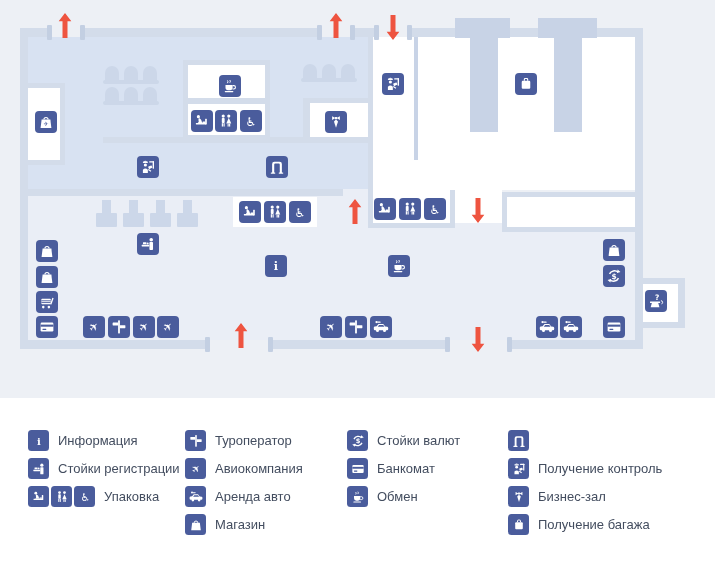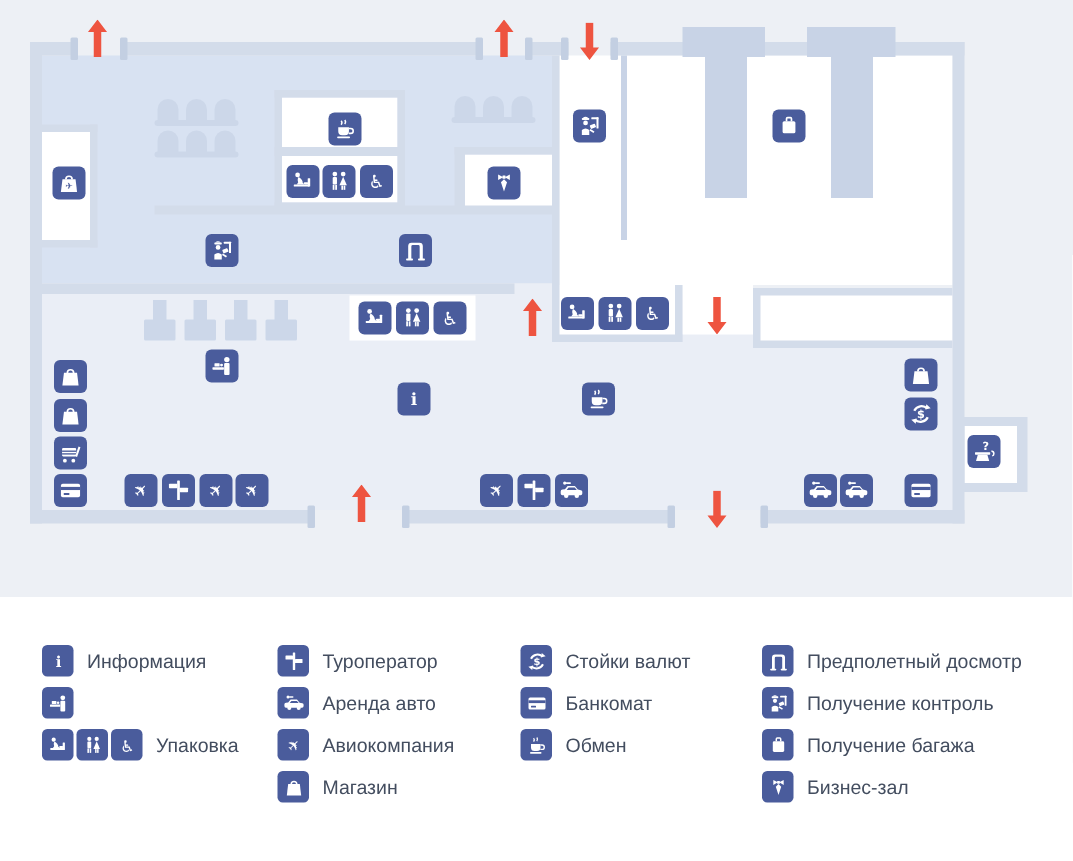--- a/index.html
+++ b/index.html
@@ -475,20 +475,21 @@
           <span class="lg-label">Информация</span>
         </div>
         <div class="lg-row">
           <span class="lg-icons">
             <span class="lg-icon">
               <svg viewBox="0 0 24 24">
                 <use href="#sym-registration" xlink:href="#sym-registration"></use>
               </svg>
             </span>
           </span>
+          <span class="lg-label">Стойки регистрации</span>
         </div>
         <div class="lg-row">
           <span class="lg-icons">
             <span class="lg-icon">
               <svg viewBox="0 0 24 24">
                 <use href="#sym-baby" xlink:href="#sym-baby"></use>
               </svg>
             </span>
             <span class="lg-icon">
               <svg viewBox="0 0 24 24">
@@ -512,40 +513,40 @@
                 <use href="#sym-tourop" xlink:href="#sym-tourop"></use>
               </svg>
             </span>
           </span>
           <span class="lg-label">Туроператор</span>
         </div>
         <div class="lg-row">
           <span class="lg-icons">
             <span class="lg-icon">
               <svg viewBox="0 0 24 24">
+                <use href="#sym-plane" xlink:href="#sym-plane"></use>
+              </svg>
+            </span>
+          </span>
+          <span class="lg-label">Авиокомпания</span>
+        </div>
+        <div class="lg-row">
+          <span class="lg-icons">
+            <span class="lg-icon">
+              <svg viewBox="0 0 24 24">
                 <use href="#sym-car" xlink:href="#sym-car"></use>
               </svg>
             </span>
           </span>
           <span class="lg-label">Аренда авто</span>
         </div>
         <div class="lg-row">
           <span class="lg-icons">
             <span class="lg-icon">
               <svg viewBox="0 0 24 24">
-                <use href="#sym-plane" xlink:href="#sym-plane"></use>
-              </svg>
-            </span>
-          </span>
-          <span class="lg-label">Авиокомпания</span>
-        </div>
-        <div class="lg-row">
-          <span class="lg-icons">
-            <span class="lg-icon">
-              <svg viewBox="0 0 24 24">
                 <use href="#sym-shop" xlink:href="#sym-shop"></use>
               </svg>
             </span>
           </span>
           <span class="lg-label">Магазин</span>
         </div>
       </div>
     <div class="lg-col" id="legend-col-2" style="left:347px">
         <div class="lg-row">
           <span class="lg-icons">
@@ -580,47 +581,46 @@
       </div>
     <div class="lg-col" id="legend-col-3" style="left:508px">
         <div class="lg-row">
           <span class="lg-icons">
             <span class="lg-icon">
               <svg viewBox="0 0 24 24">
                 <use href="#sym-security" xlink:href="#sym-security"></use>
               </svg>
             </span>
           </span>
-          <span class="lg-label">Предполетный досмотр</span>
         </div>
         <div class="lg-row">
           <span class="lg-icons">
             <span class="lg-icon">
               <svg viewBox="0 0 24 24">
                 <use href="#sym-passport" xlink:href="#sym-passport"></use>
               </svg>
             </span>
           </span>
           <span class="lg-label">Получение контроль</span>
         </div>
         <div class="lg-row">
           <span class="lg-icons">
             <span class="lg-icon">
               <svg viewBox="0 0 24 24">
+                <use href="#sym-business" xlink:href="#sym-business"></use>
+              </svg>
+            </span>
+          </span>
+          <span class="lg-label">Бизнес-зал</span>
+        </div>
+        <div class="lg-row">
+          <span class="lg-icons">
+            <span class="lg-icon">
+              <svg viewBox="0 0 24 24">
                 <use href="#sym-baggage" xlink:href="#sym-baggage"></use>
               </svg>
             </span>
           </span>
           <span class="lg-label">Получение багажа</span>
-        </div>
-        <div class="lg-row">
-          <span class="lg-icons">
-            <span class="lg-icon">
-              <svg viewBox="0 0 24 24">
-                <use href="#sym-business" xlink:href="#sym-business"></use>
-              </svg>
-            </span>
-          </span>
-          <span class="lg-label">Бизнес-зал</span>
         </div>
       </div>
   </div>
 </div>
 
 </body></html>

